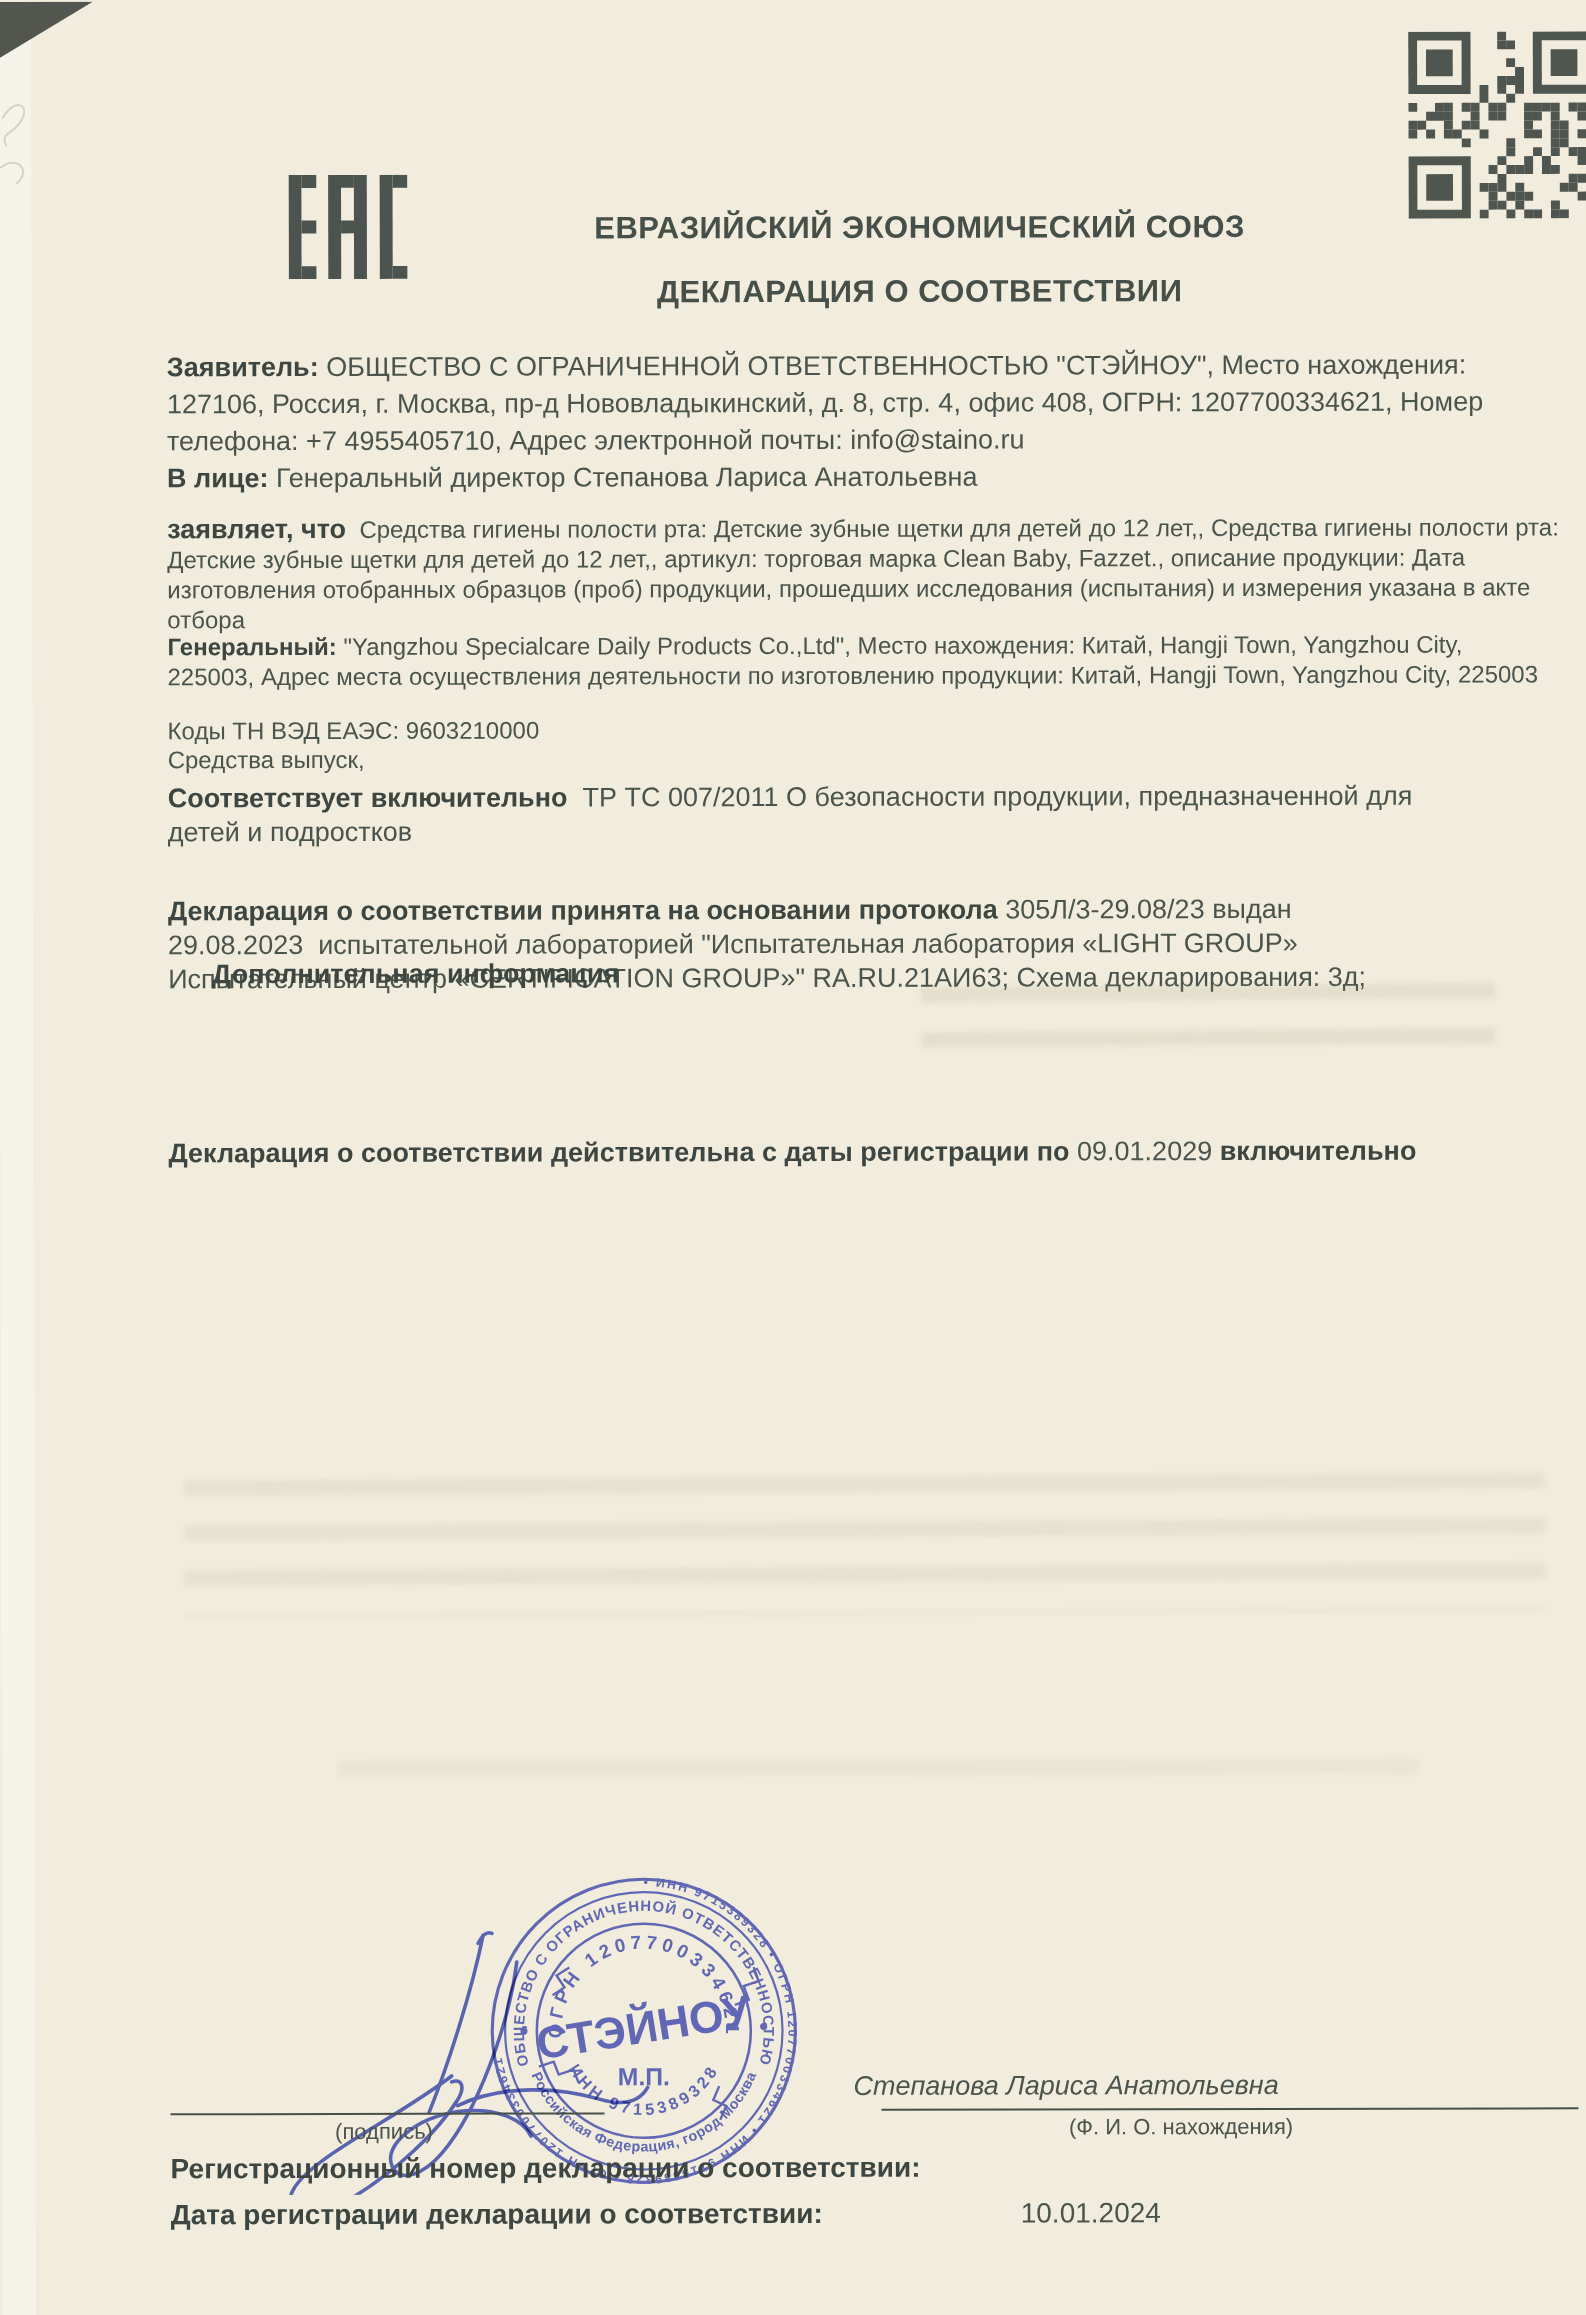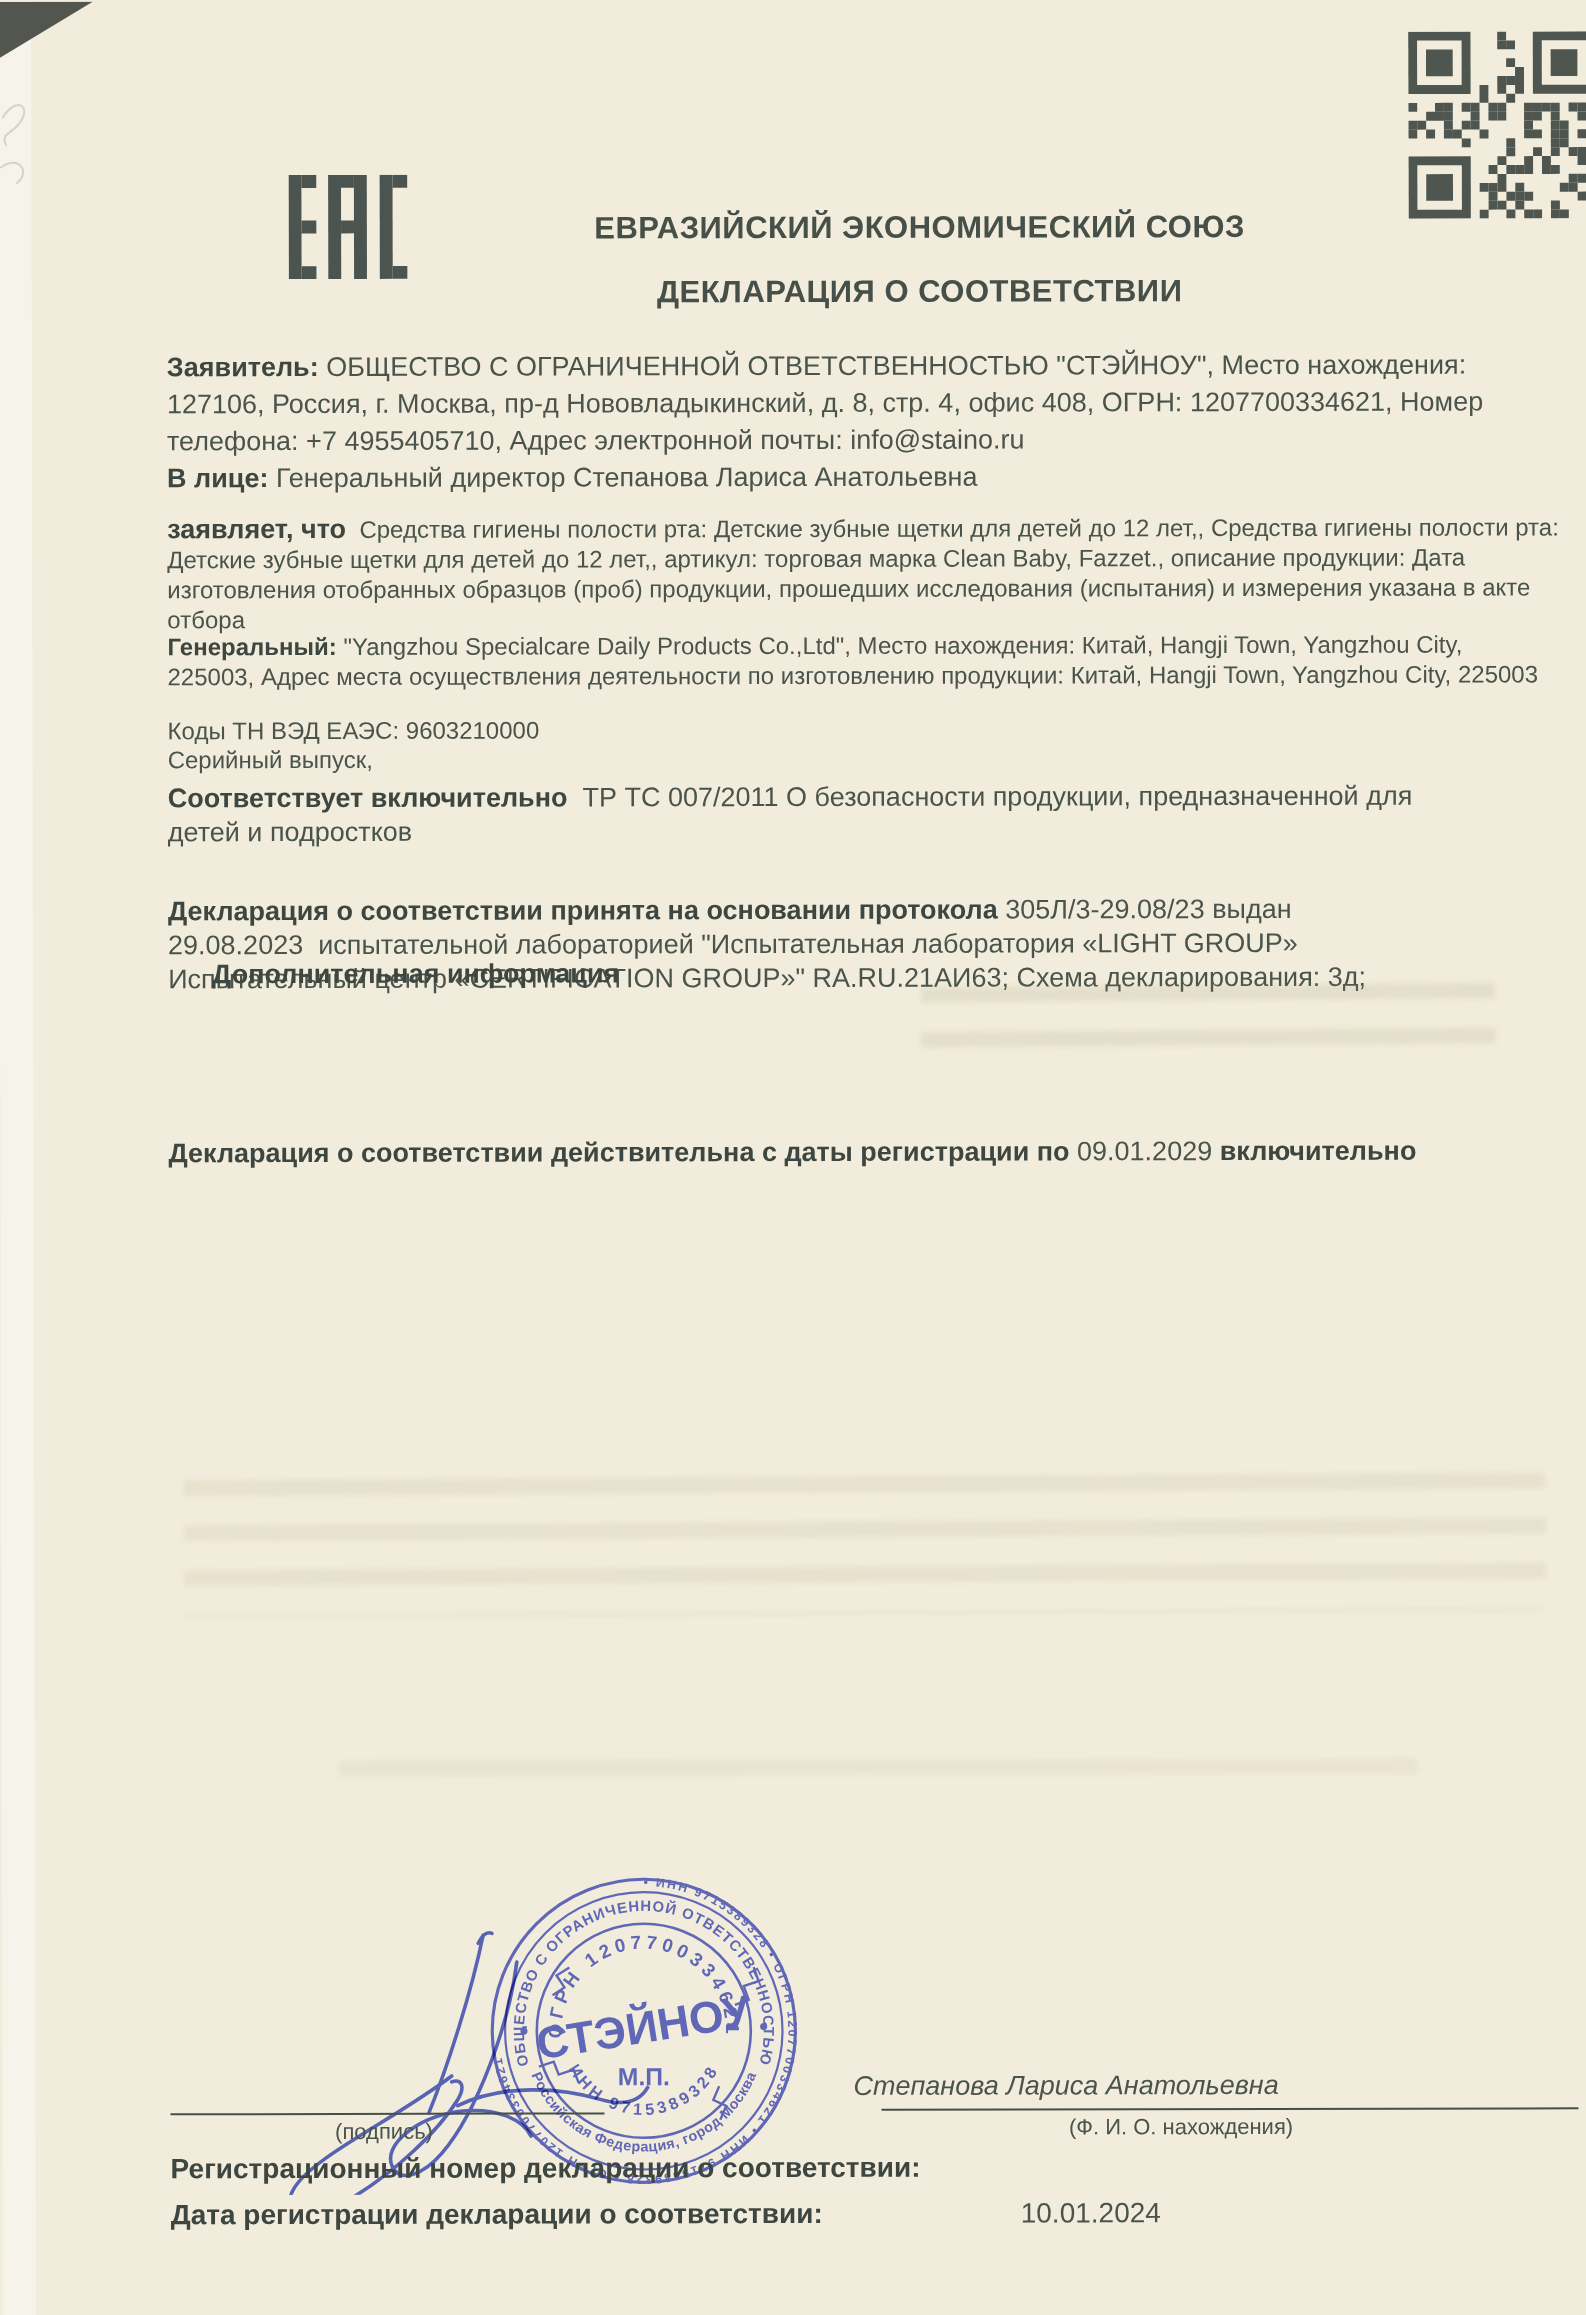--- a/index.html
+++ b/index.html
@@ -196,21 +196,21 @@
 
   <div class="para t-lg" style="top:348px;width:1337px;"><b>Заявитель:</b><span> ОБЩЕСТВО С ОГРАНИЧЕННОЙ ОТВЕТСТВЕННОСТЬЮ "СТЭЙНОУ", Место нахождения: 127106, Россия, г. Москва, пр-д Нововладыкинский, д. 8, стр. 4, офис 408, ОГРН: 1207700334621, Номер телефона: +7 4955405710, Адрес электронной почты: info@staino.ru</span></div>
 
   <div class="para t-lg" style="top:459px;width:1337px;"><b>В лице:</b><span> Генеральный директор Степанова Лариса Анатольевна</span></div>
 
   <div class="para t-md" style="top:513px;width:1394px;"><b style="font-size:27px;">заявляет, что</b><span>  Средства гигиены полости рта: Детские зубные щетки для детей до 12 лет,, Средства гигиены полости рта: Детские зубные щетки для детей до 12 лет,, артикул: торговая марка Clean Baby, Fazzet., описание продукции: Дата изготовления отобранных образцов (проб) продукции, прошедших исследования (испытания) и измерения указана в акте отбора</span></div>
 
   <div class="para t-md" style="top:631px;width:1386px;"><b>Генеральный:</b><span> "Yangzhou Specialcare Daily Products Co.,Ltd", Место нахождения: Китай, Hangji Town, Yangzhou City, 225003, Адрес места осуществления деятельности по изготовлению продукции: Китай, Hangji Town, Yangzhou City, 225003</span></div>
 
   <div class="para t-md" style="top:715px;">Коды ТН ВЭД ЕАЭС: 9603210000</div>
-  <div class="para t-md" style="top:744px;">Серийный выпуск,</div>
+  <div class="para t-md" style="top:744px;">Средства выпуск,</div>
 
   <div class="para t-lg" style="top:780px;width:1257px;line-height:34px;"><b>Соответствует включительно</b><span>  ТР ТС 007/2011 О безопасности продукции, предназначенной для детей и подростков</span></div>
 
   <div class="para t-lg" style="top:893px;width:1233px;line-height:34px;"><b>Декларация о соответствии принята на основании протокола</b><span> 305Л/3-29.08/23 выдан 29.08.2023  испытательной лабораторией "Испытательная лаборатория «LIGHT GROUP» Испытательный центр «CERTIFICATION GROUP»" RA.RU.21АИ63; Схема декларирования: 3д;</span></div>
 
   <div class="para t-lg" style="top:955px;margin-left:44px;"><b>Дополнительная информация</b></div>
 
   <div class="para t-lg" style="top:1134px;width:1277px;line-height:36px;"><b>Декларация о соответствии действительна с даты регистрации по</b><span> 09.01.2029 </span><b>включительно</b></div>
 
   <div class="ghost ghost1"></div>

